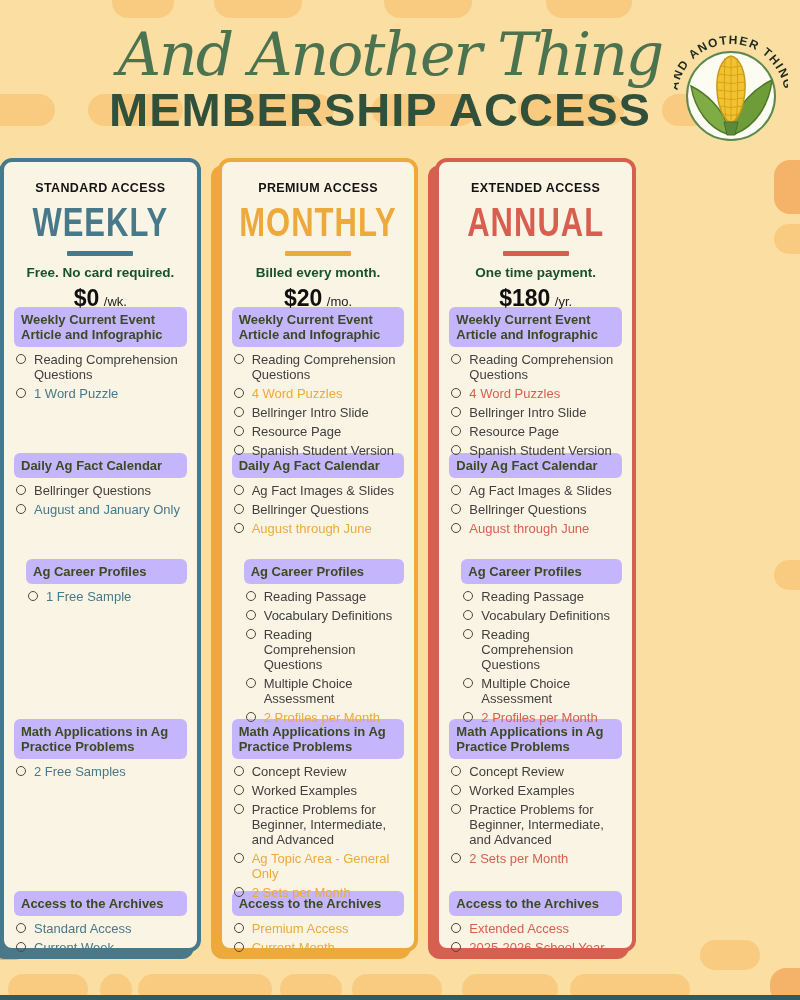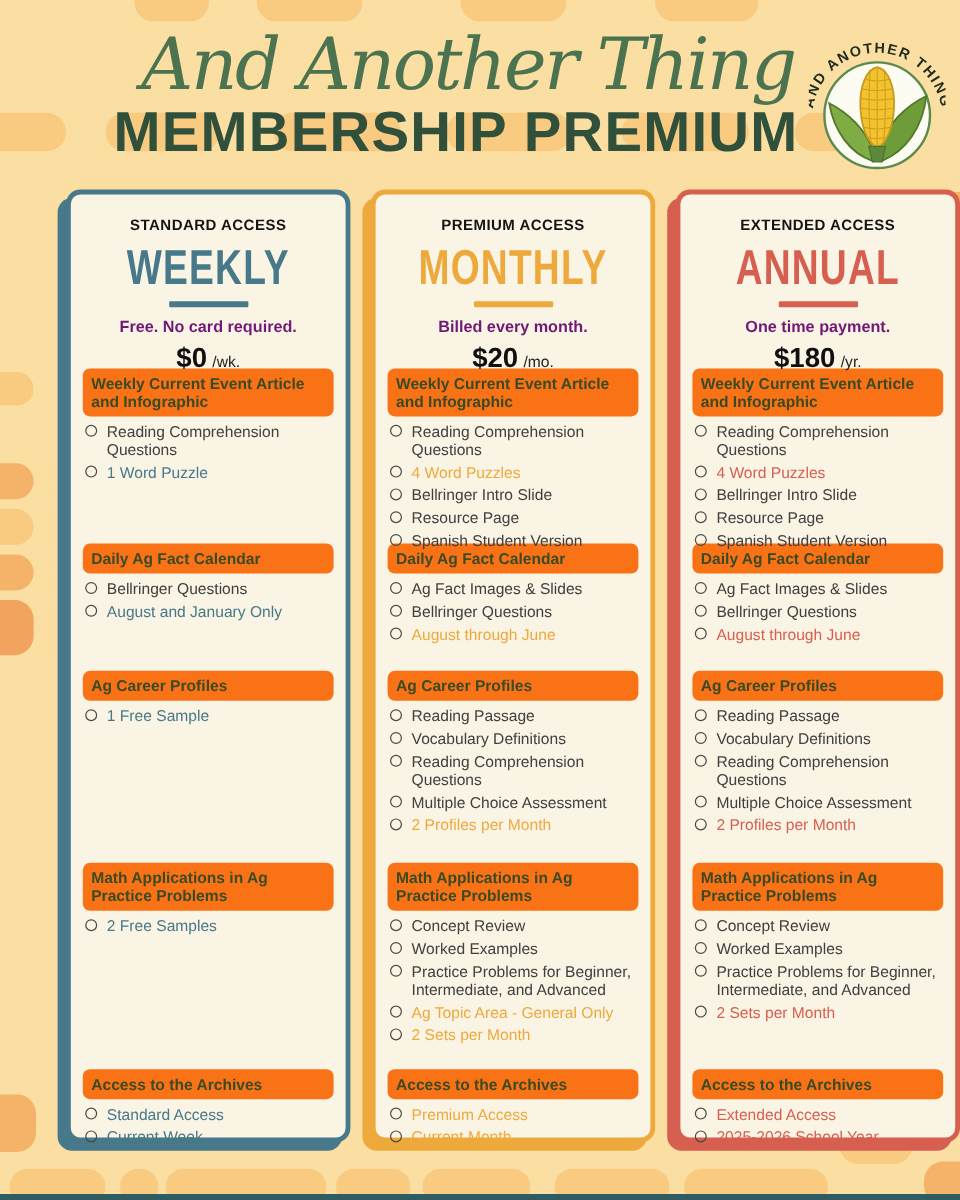--- a/index.html
+++ b/index.html
@@ -19,44 +19,44 @@
     font-family:"DejaVu Serif",serif;font-style:italic;font-weight:400;
     font-size:60px;color:#4C7350;z-index:3;letter-spacing:-2px;line-height:1;
   }
   .main-title{
     position:absolute;top:86px;left:0;width:760px;text-align:center;
     font-size:47px;font-weight:800;letter-spacing:1px;color:#31503B;z-index:2;line-height:1;
   }
   .logo{position:absolute;top:26px;left:674px;width:114px;height:120px;z-index:4;}
 
   
-  .cards{position:absolute;top:158px;left:0;width:800px;display:flex;justify-content:flex-end;gap:17px;z-index:2;}
+  .cards{position:absolute;top:158px;left:0;width:636px;display:flex;justify-content:flex-start;gap:17px;z-index:2;}
   .card{
     width:237px;height:794px;box-sizing:border-box;
     background:#FAF4E4;border:4px solid var(--ac);border-radius:12px;
     box-shadow:-7px 7px 0 var(--ac);
     padding:10px 10px 12px 10px;
   }
   .t0{--ac:#47798A;}
   .t1{--ac:#EEA93C;}
   .t2{--ac:#D75F50;}
 
   .intro{height:126px;text-align:center;}
   .access-label{margin-top:9px;font-size:12.5px;font-weight:bold;color:#141414;letter-spacing:.4px;}
   .tier-name{display:inline-block;margin-top:12px;font-size:31px;font-weight:bold;letter-spacing:1px;
     color:var(--ac);transform:scaleY(1.32);transform-origin:center;line-height:1;}
   .divider{width:66px;height:5px;background:var(--ac);margin:13px auto 9px auto;border-radius:1px;}
-  .billing{font-size:13.5px;font-weight:bold;color:#701a75;}
+  .billing{font-size:13.5px;font-weight:bold;color:#14532d;}
   .price-row{margin-top:5px;}
   .price{font-size:23px;font-weight:800;color:#101010;}
   .period{font-size:13px;color:#222;}
 
-  .sec.s0{height:146px;} .sec.s1{height:106px;} .sec.s2{height:160px;} .sec.s3{height:172px;}
+  .sec.s0{height:146px;} .sec.s1{height:106px;} .sec.s2{height:160px;margin-left:12px;} .sec.s3{height:172px;}
   .sec-title{
-    background:#f97316;color:#3B4A23;font-weight:bold;font-size:13px;line-height:15px;
+    background:#c4b5fd;color:#3B4A23;font-weight:bold;font-size:13px;line-height:15px;
     padding:5px 7px;border-radius:6px;margin-bottom:5px;
   }
   .item{display:flex;gap:8px;margin-top:4px;font-size:13px;line-height:15px;color:#404040;align-items:flex-start;padding-left:2px;}
   .dot{width:8px;height:8px;border:1.6px solid #4A4A42;border-radius:50%;flex:none;margin-top:2px;background:transparent;}
   .item.hl{color:var(--ac);font-weight:normal;}
   .item.hl .dot{border-color:#4A4A42;}
 </style>
 </head>
 <body>
 
@@ -86,21 +86,21 @@
   <div class="capsule" style="left:280px;top:974px;width:62px;height:30px;"></div>
   <div class="capsule" style="left:352px;top:974px;width:90px;height:30px;"></div>
   <div class="capsule" style="left:462px;top:974px;width:96px;height:30px;"></div>
   <div class="capsule" style="left:570px;top:974px;width:120px;height:30px;"></div>
   <div class="capsule" style="left:700px;top:940px;width:60px;height:30px;"></div>
   <div class="capsule or" style="left:770px;top:968px;width:46px;height:36px;"></div>
 </div>
 
 <div>
   <div class="script-title">And Another Thing</div>
-  <div class="main-title">MEMBERSHIP PREMIUM</div>
+  <div class="main-title">MEMBERSHIP ACCESS</div>
   <div class="logo">
     <svg width="114" height="120" viewBox="0 0 114 120">
       <defs>
         <path id="arcpath" d="M 3,72 A 54,54 0 0 1 111,72" fill="none"></path>
       </defs>
       <circle cx="57" cy="70" r="44" fill="#FDFCF3" stroke="#5C8A4E" stroke-width="2"></circle>
       <text font-size="12" font-weight="bold" fill="#1C2B1E" letter-spacing="1.5" font-family="Liberation Sans, sans-serif">
         <textPath href="#arcpath" startOffset="50%" text-anchor="middle">AND ANOTHER THING</textPath>
       </text>
       <path d="M61,108 C81,100 95,80 98,54 C81,62 65,78 59,96 Z" fill="#6E9C38" stroke="#50782A" stroke-width="1.5"></path>

